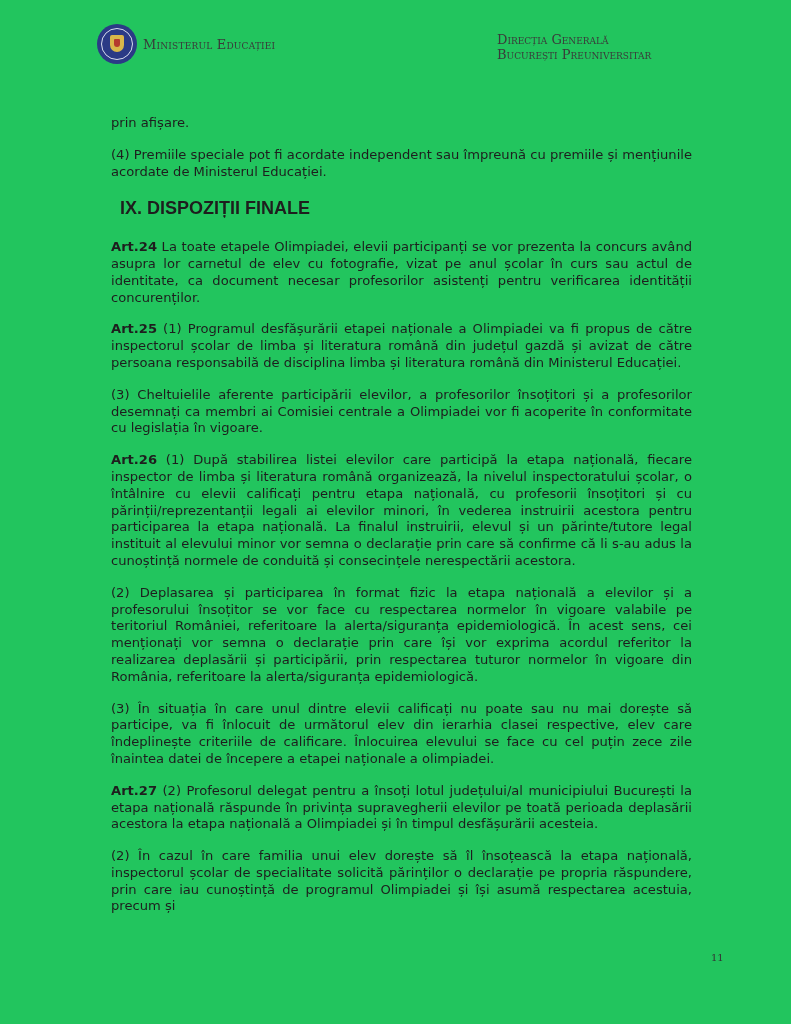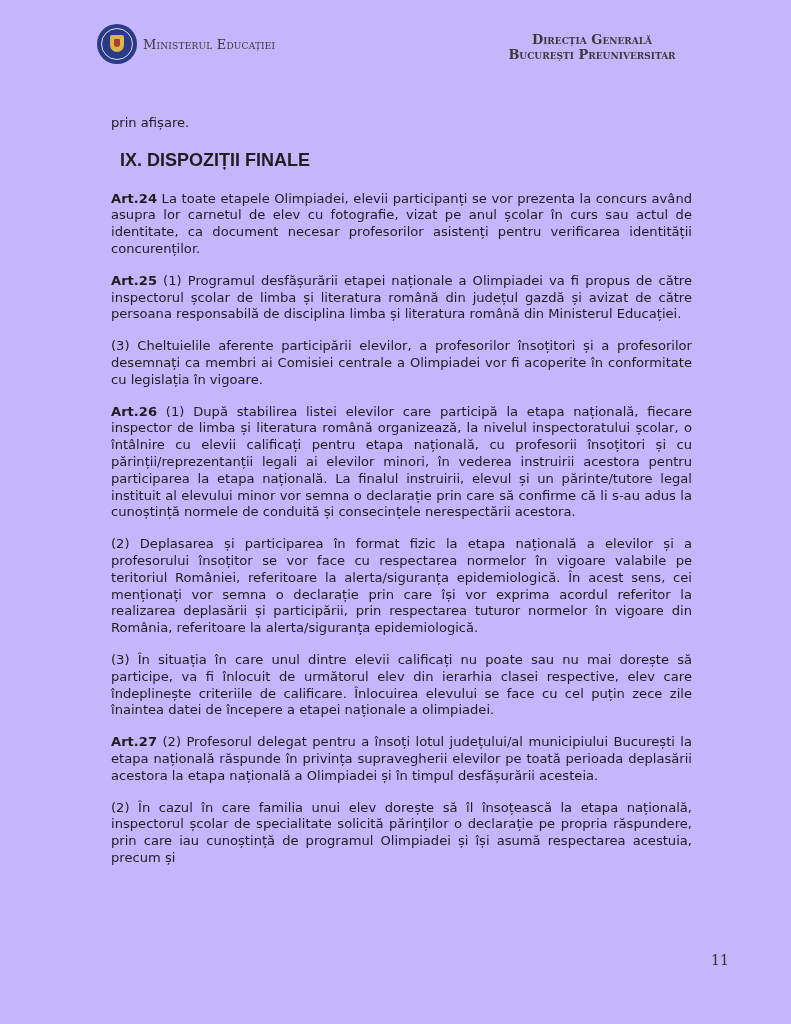--- a/index.html
+++ b/index.html
@@ -1,53 +1,54 @@
 <!DOCTYPE html>
 <html><head>
   <meta charset="utf-8">
   <style>
     html, body { margin: 0; padding: 0; background: #ffffff; }
     body { width: 791px; height: 1024px; position: relative; overflow: hidden; }
-    .page { position: absolute; left: 0; top: 0; width: 791px; height: 1024px; background: #c4b5fd; }
+    .page { position: absolute; left: 0; top: 0; width: 791px; height: 1024px; background: #22c55e; }
 
     .header-left { position: absolute; left: 97px; top: 24px; height: 40px; display: flex; align-items: center; }
     .logo { width: 40px; height: 40px; border-radius: 50%; background: #2b3a86; position: relative; flex: none; }
     .logo::before { content: ""; position: absolute; left: 4px; top: 4px; width: 32px; height: 32px; border-radius: 50%; border: 1px solid #d8dcef; box-sizing: border-box; }
     .logo .crest { position: absolute; left: 13px; top: 11px; width: 14px; height: 17px; background: #d9b64a; border-radius: 2px 2px 7px 7px; }
     .logo .crest::after { content: ""; position: absolute; left: 4px; top: 4px; width: 6px; height: 8px; background: #b43a2e; border-radius: 1px 1px 3px 3px; }
     .ministry { font-family: "DejaVu Serif", serif; font-size: 13px; color: #3a3a3a; margin-left: 6px; font-variant: small-caps; letter-spacing: 0.2px; }
 
-    .header-right { position: absolute; left: 497px; top: 32px; width: 190px; text-align: center; font-family: "DejaVu Serif", serif; color: #3a3a3a; font-variant: small-caps; font-size: 13px; line-height: 15px; font-weight: bold; }
+    .header-right { position: absolute; left: 497px; top: 32px; width: 190px; font-family: "DejaVu Serif", serif; color: #3a3a3a; font-variant: small-caps; font-size: 13px; line-height: 15px; }
 
     .content { position: absolute; left: 96px; top: 100px; width: 611px; font-family: "DejaVu Sans", sans-serif; font-size: 13.1px; line-height: 16.8px; color: #1e1e1e; }
     .content p { margin: 15px; text-align: justify; }
     .content .heading { font-weight: bold; margin: 20px 0 22px 24px; font-family: "Liberation Sans", sans-serif; font-size: 18px; }
     .art-label { font-weight: bold; }
 
-    .page-number { position: absolute; left: 711px; top: 952px; font-family: "DejaVu Serif", serif; font-size: 14px; color: #333; }
+    .page-number { position: absolute; left: 711px; top: 952px; font-family: "DejaVu Serif", serif; font-size: 10px; color: #333; }
   </style>
 </head>
 <body>
 
 <div class="page">
 
   <div class="header-left">
     <div class="logo">
         <div class="crest"></div>
       </div>
     <span class="ministry">Ministerul Educației</span>
   </div>
 
   <div class="header-right">
     <div>Direcția Generală</div>
     <div>București Preuniversitar</div>
   </div>
 
   <div class="content">
     <p>prin afișare.</p>
+    <p>(4) Premiile speciale pot fi acordate independent sau împreună cu premiile și mențiunile acordate de Ministerul Educației.</p>
 
     <div class="heading">IX. DISPOZIȚII FINALE</div>
 
     <p><span class="art-label">Art.24</span><span> La toate etapele Olimpiadei, elevii participanți se vor prezenta la concurs având asupra lor carnetul de elev cu fotografie, vizat pe anul școlar în curs sau actul de identitate, ca document necesar profesorilor asistenți pentru verificarea identității concurenților.</span></p>
 
     <p><span class="art-label">Art.25</span><span> (1) Programul desfășurării etapei naționale a Olimpiadei va fi propus de către inspectorul școlar de limba și literatura română din județul gazdă și avizat de către persoana responsabilă de disciplina limba și literatura română din Ministerul Educației.</span></p>
     <p>(3) Cheltuielile aferente participării elevilor, a profesorilor însoțitori și a profesorilor desemnați ca membri ai Comisiei centrale a Olimpiadei vor fi acoperite în conformitate cu legislația în vigoare.</p>
 
     <p><span class="art-label">Art.26</span><span> (1) După stabilirea listei elevilor care participă la etapa națională, fiecare inspector de limba și literatura română organizează, la nivelul inspectoratului școlar, o întâlnire cu elevii calificați pentru etapa națională, cu profesorii însoțitori și cu părinții/reprezentanții legali ai  elevilor minori, în vederea instruirii acestora pentru participarea la etapa națională. La finalul instruirii, elevul și un părinte/tutore legal instituit al elevului minor vor semna o declarație prin care să confirme că li s-au adus la cunoștință normele de conduită și consecințele nerespectării acestora.</span></p>
     <p>(2) Deplasarea și participarea în format fizic la etapa națională  a elevilor și a profesorului însoțitor se vor face cu respectarea normelor în vigoare valabile pe teritoriul României, referitoare la alerta/siguranța epidemiologică. În acest sens, cei menționați vor semna o declarație prin care își vor exprima acordul referitor la realizarea deplasării și participării, prin respectarea tuturor normelor în vigoare din România, referitoare la alerta/siguranța epidemiologică.</p>

